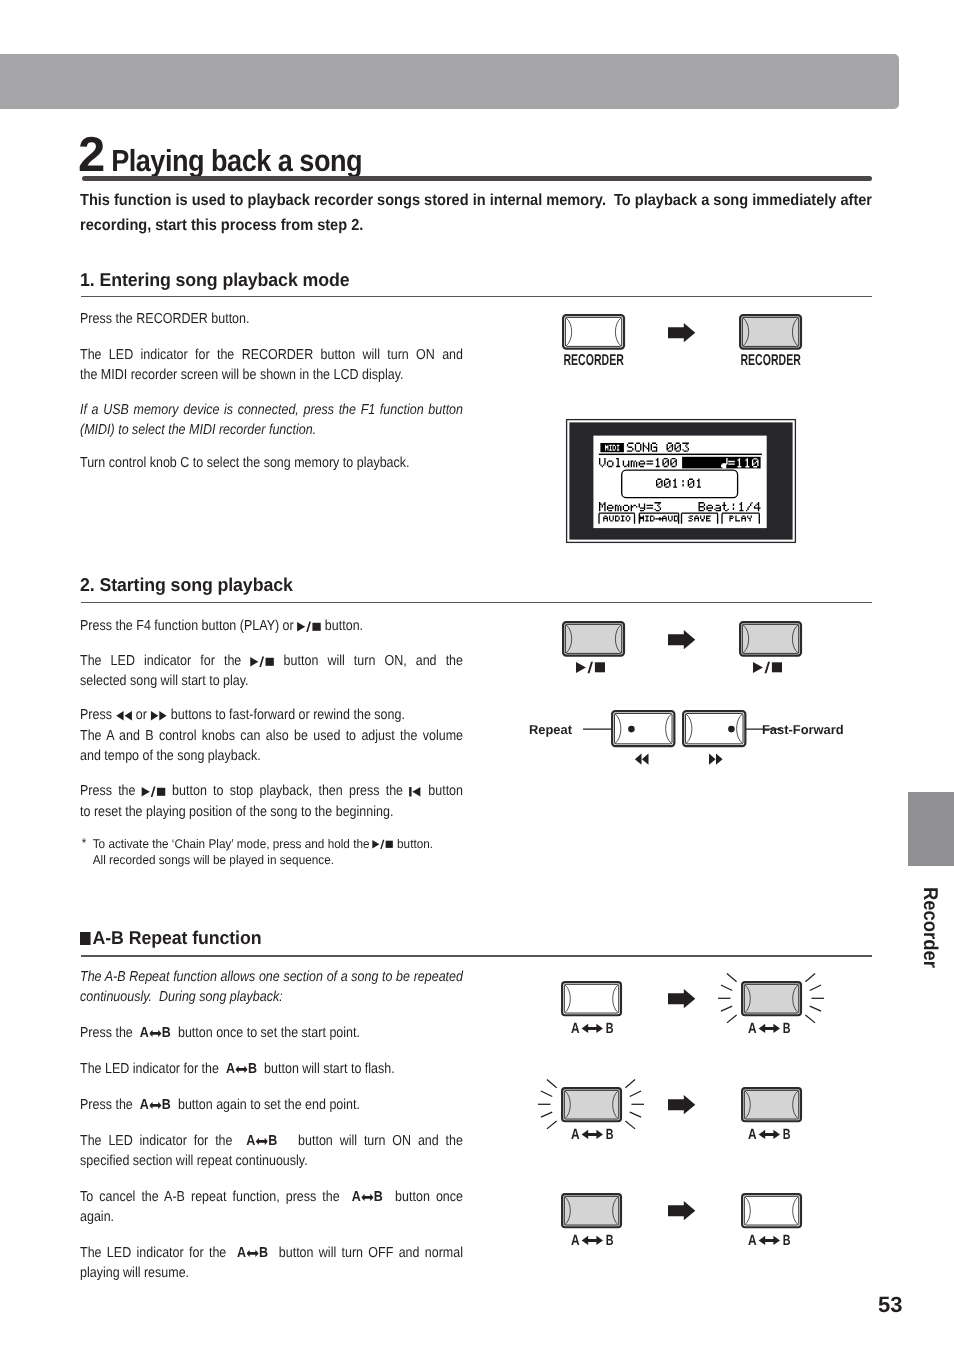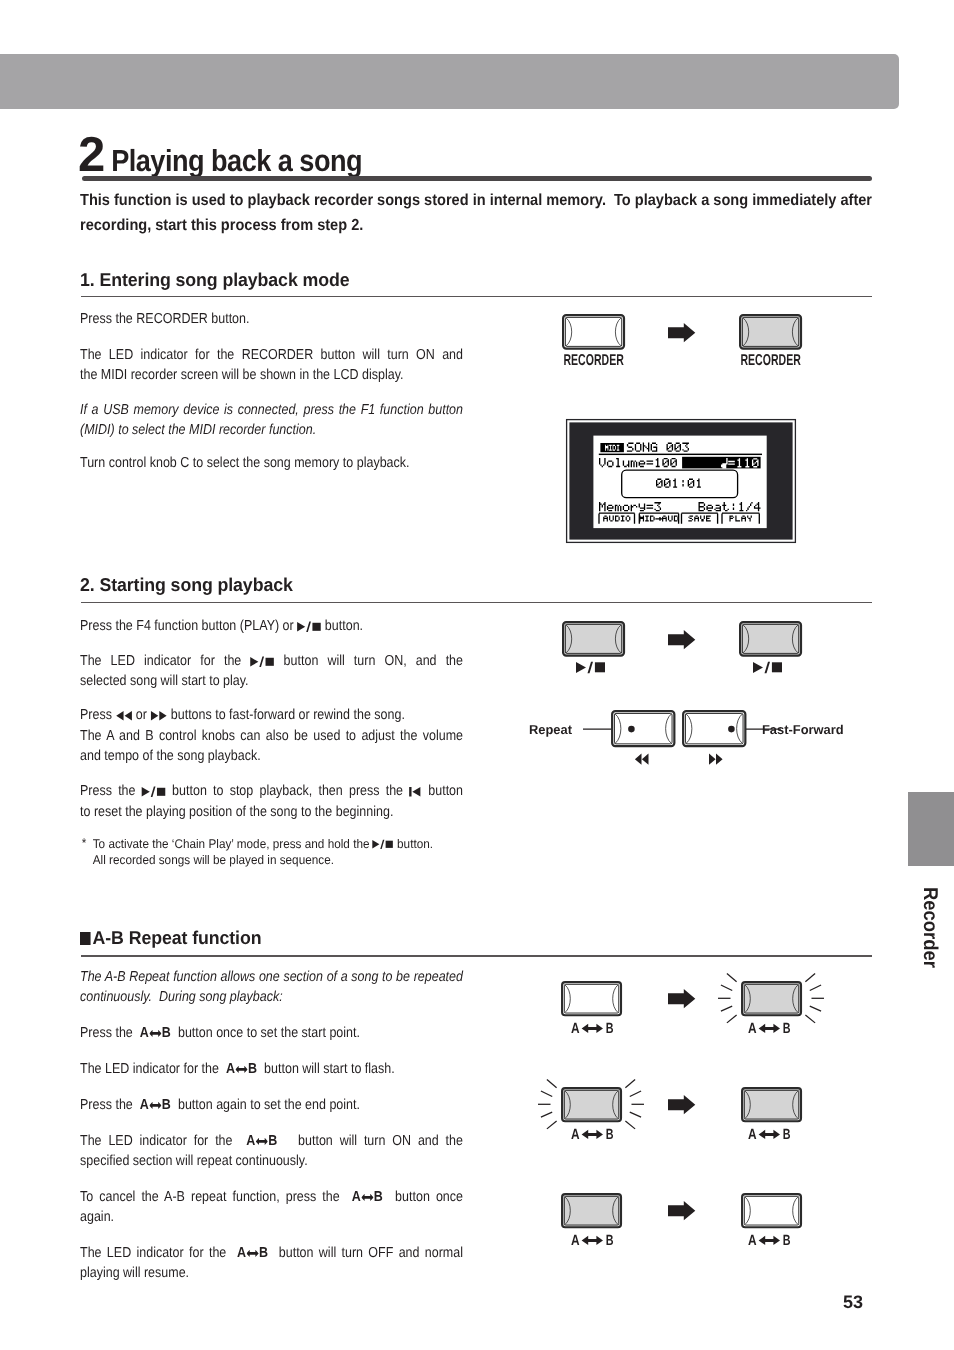--- a/index.html
+++ b/index.html
@@ -30,21 +30,21 @@
   .srule{position:absolute;left:81px;width:791px;background:#595556;}
   .col{position:absolute;left:80px;width:441px;font-size:14.4px;line-height:20.4px;
        transform:scaleX(0.8685);transform-origin:left top;}
   .col .ln{white-space:pre-wrap;}
   .col .ln.j{text-align:justify;text-align-last:justify;}
   .col.it{font-style:italic;}
   .foot{position:absolute;left:80px;width:460px;font-size:12.6px;line-height:15.7px;
         transform:scaleX(0.934);transform-origin:left top;white-space:nowrap;}
   .foot .m{position:absolute;left:2px;top:-0.5px;}
   .foot .t{display:block;margin-left:13.6px;}
-  .pagenum{position:absolute;left:843px;top:1292px;font-size:18px;font-weight:bold;}
+  .pagenum{position:absolute;left:878px;top:1292px;font-size:22px;font-weight:bold;}
   .btnlabel{position:absolute;font-size:15.8px;font-weight:bold;letter-spacing:0px;
             text-align:center;white-space:nowrap;line-height:15.8px;
             transform:scaleX(0.667);transform-origin:center top;}
   .calloutlabel{position:absolute;font-size:12.9px;font-weight:bold;white-space:nowrap;}
   svg{display:block;overflow:visible;}
   .fig{position:absolute;}
   .abar2{display:inline-block;width:14.2px;height:7.8px;margin:0 0.3px;vertical-align:-0.3px;
          background:#231f20;
          clip-path:polygon(0% 50%, 27% 4%, 27% 33%, 73% 33%, 73% 4%, 100% 50%, 73% 96%, 73% 67%, 27% 67%, 27% 96%);}
   .gl{display:inline-block;vertical-align:-0.5px;}

